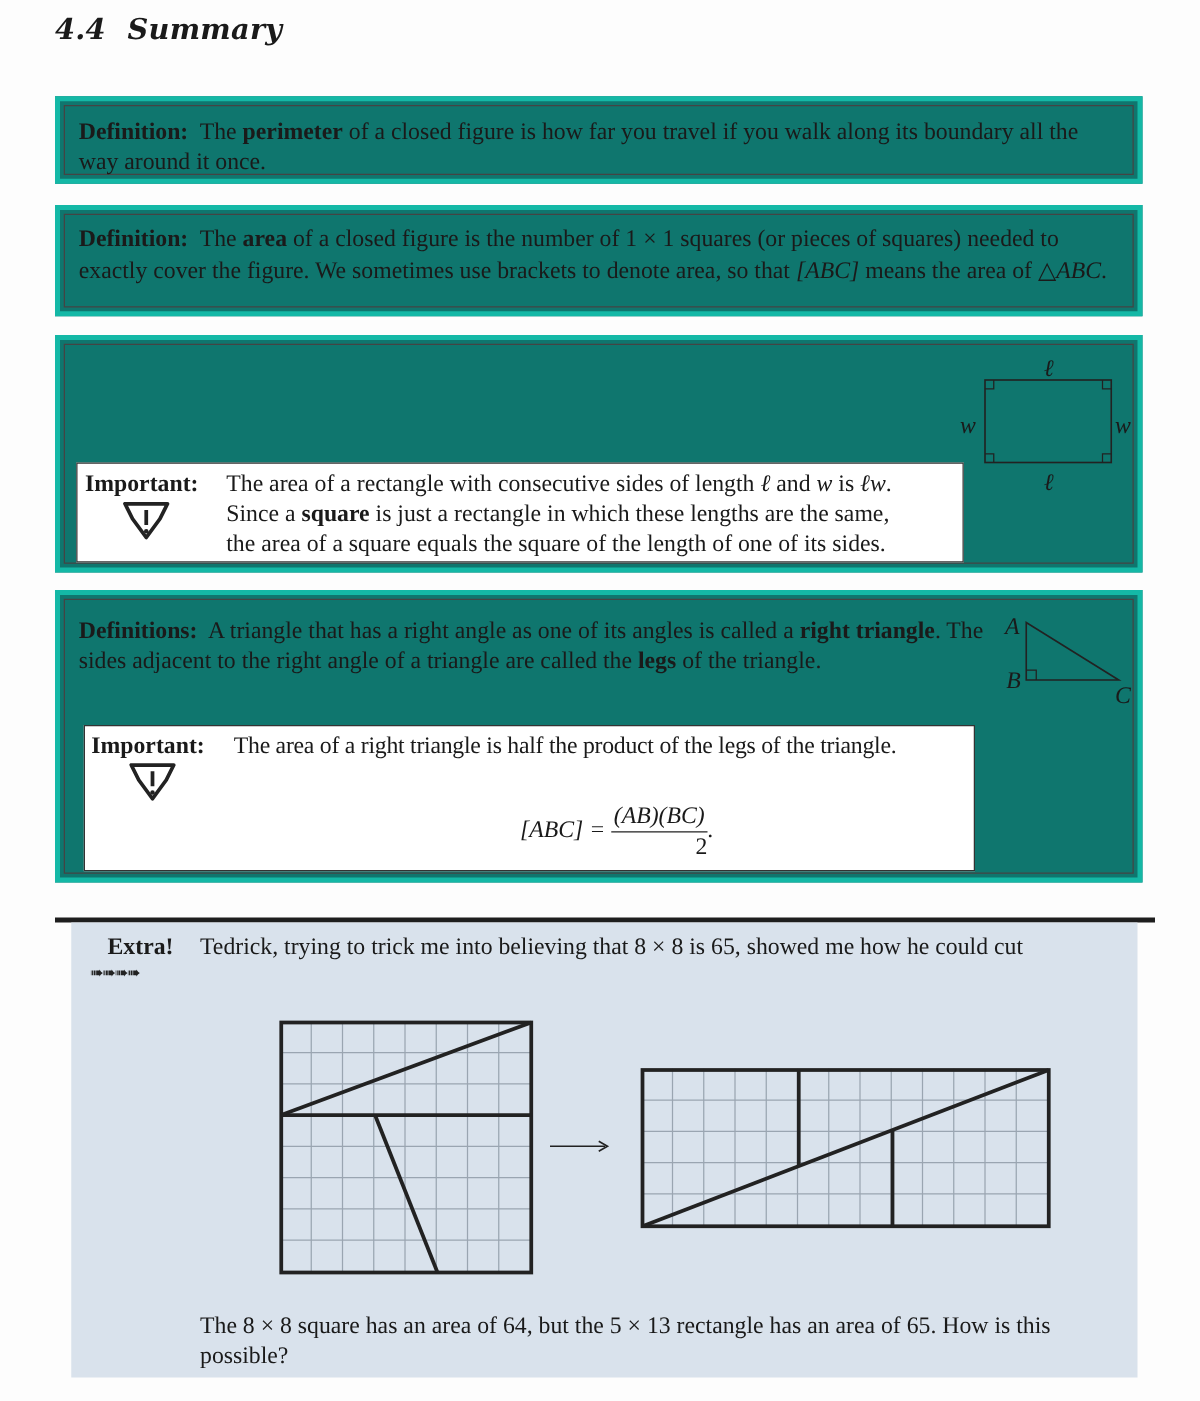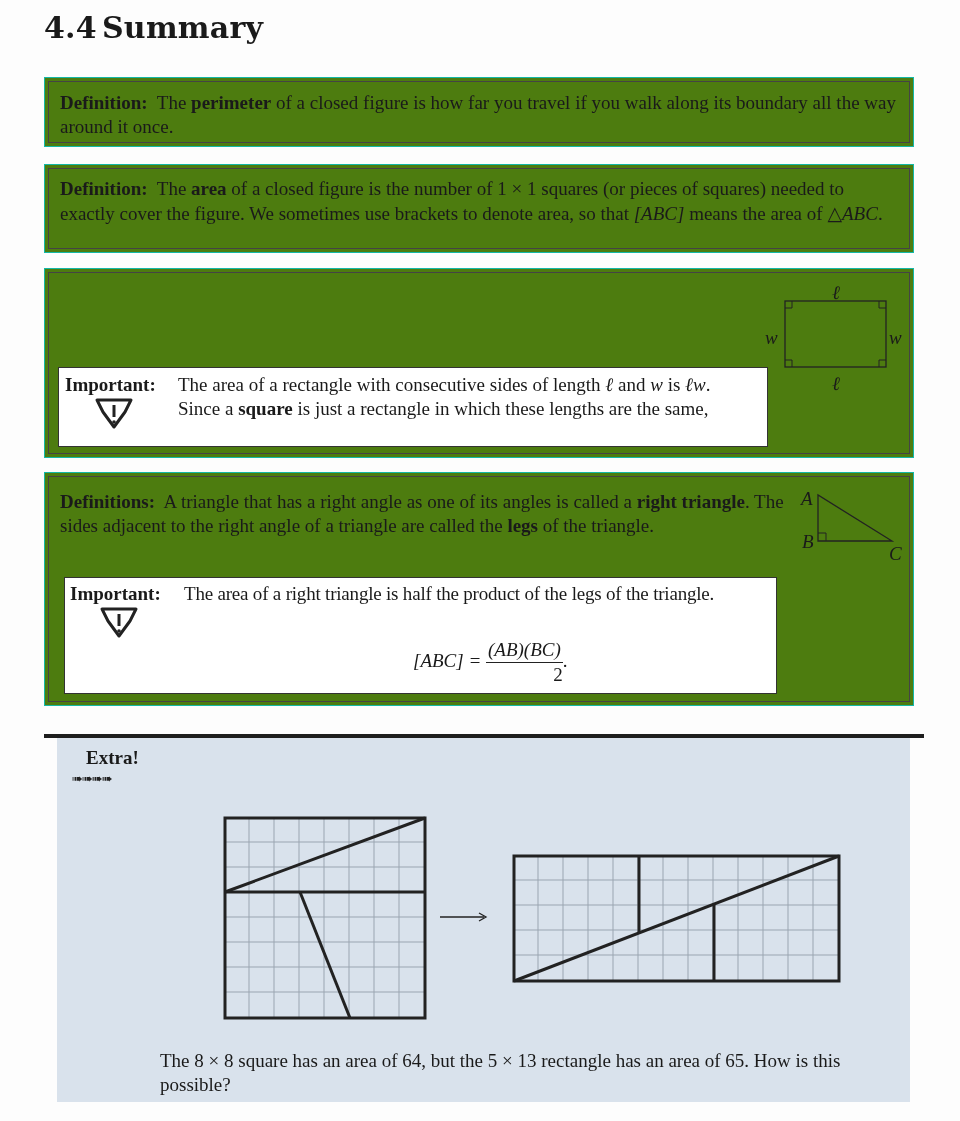--- a/index.html
+++ b/index.html
@@ -5,27 +5,27 @@
   html, body { margin:0; padding:0; }
   body {
     width:960px; height:1121px; position:relative; overflow:hidden;
     background:#fdfdfd;
     font-family:"DejaVu Serif","Liberation Serif",serif;
     color:#1a1a1a;
   }
   .heading {
     position:absolute; left:44px; top:10px;
     font-family:"DejaVu Serif","Liberation Serif",serif;
-    font-weight:bold; font-size:30px; letter-spacing:0.2px;
+    font-weight:bold; font-size:23px; letter-spacing:0.2px;font-style:italic;
   }
   .heading .num { display:inline-block; width:58px; }
   .box {
     position:absolute; left:44px; width:870px;
-    background:#4d7c0f;
-    border:1px solid #14b8a6;
+    background:#0f766e;
+    border:4px solid #14b8a6;
     box-sizing:border-box;
     padding:3px;
   }
   .box-inner {
     border:1px solid #444;
     height:100%; box-sizing:border-box;
     position:relative;
     font-family:"Liberation Serif","DejaVu Serif",serif;
     font-size:19px; line-height:24px;
   }
@@ -108,20 +108,21 @@
       <div class="imp-text" style="left:119px; top:5px; width:590px;">
         <span>The area of a rectangle with consecutive sides of length</span>
         <i>ℓ</i>
         <span>and</span>
         <i>w</i>
         <span>is</span>
         <i>ℓw</i><span>.</span><br>
         <span>Since a</span>
         <b>square</b>
         <span>is just a rectangle in which these lengths are the same,</span><br>
+        <span>the area of a square equals the square of the length of one of its sides.</span>
       </div>
     </div>
   </div>
 </div>
 
 <div class="box" style="top:472px; height:234px;">
   <div class="box-inner">
     <div style="position:absolute; left:11px; top:13px; width:725px;">
       <span class="lbl">Definitions:</span>&nbsp;
       <span>A triangle that has a right angle as one of its angles is called a</span>
@@ -158,21 +159,21 @@
     </div>
   </div>
 </div>
 
 <div class="extra-rule"></div>
 <div class="extra"></div>
 
 <span class="extra-text" style="left:86px; top:746px; font-weight:bold;">Extra!</span>
 <span style="position:absolute; left:72px; top:771px; font-family:'DejaVu Sans',sans-serif; font-size:13px; letter-spacing:-1px; color:#222;">➠➠➠➠</span>
 <div class="extra-text" style="left:160px; top:746px; width:750px;">
-  <br>
+  <span>Tedrick, trying to trick me into believing that 8 × 8 is 65, showed me how he could cut</span><br>
 </div>
 
 <svg style="left:224px; top:817px; width:202px; height:202px;" viewBox="0 0 202 202">
   <g stroke="#9aa5b1" stroke-width="1">
     <line x1="25" y1="0" x2="25" y2="202"></line>
       <line x1="50" y1="0" x2="50" y2="202"></line>
     <line x1="75" y1="0" x2="75" y2="202"></line>
       <line x1="100" y1="0" x2="100" y2="202"></line>
     <line x1="125" y1="0" x2="125" y2="202"></line>
       <line x1="150" y1="0" x2="150" y2="202"></line>

